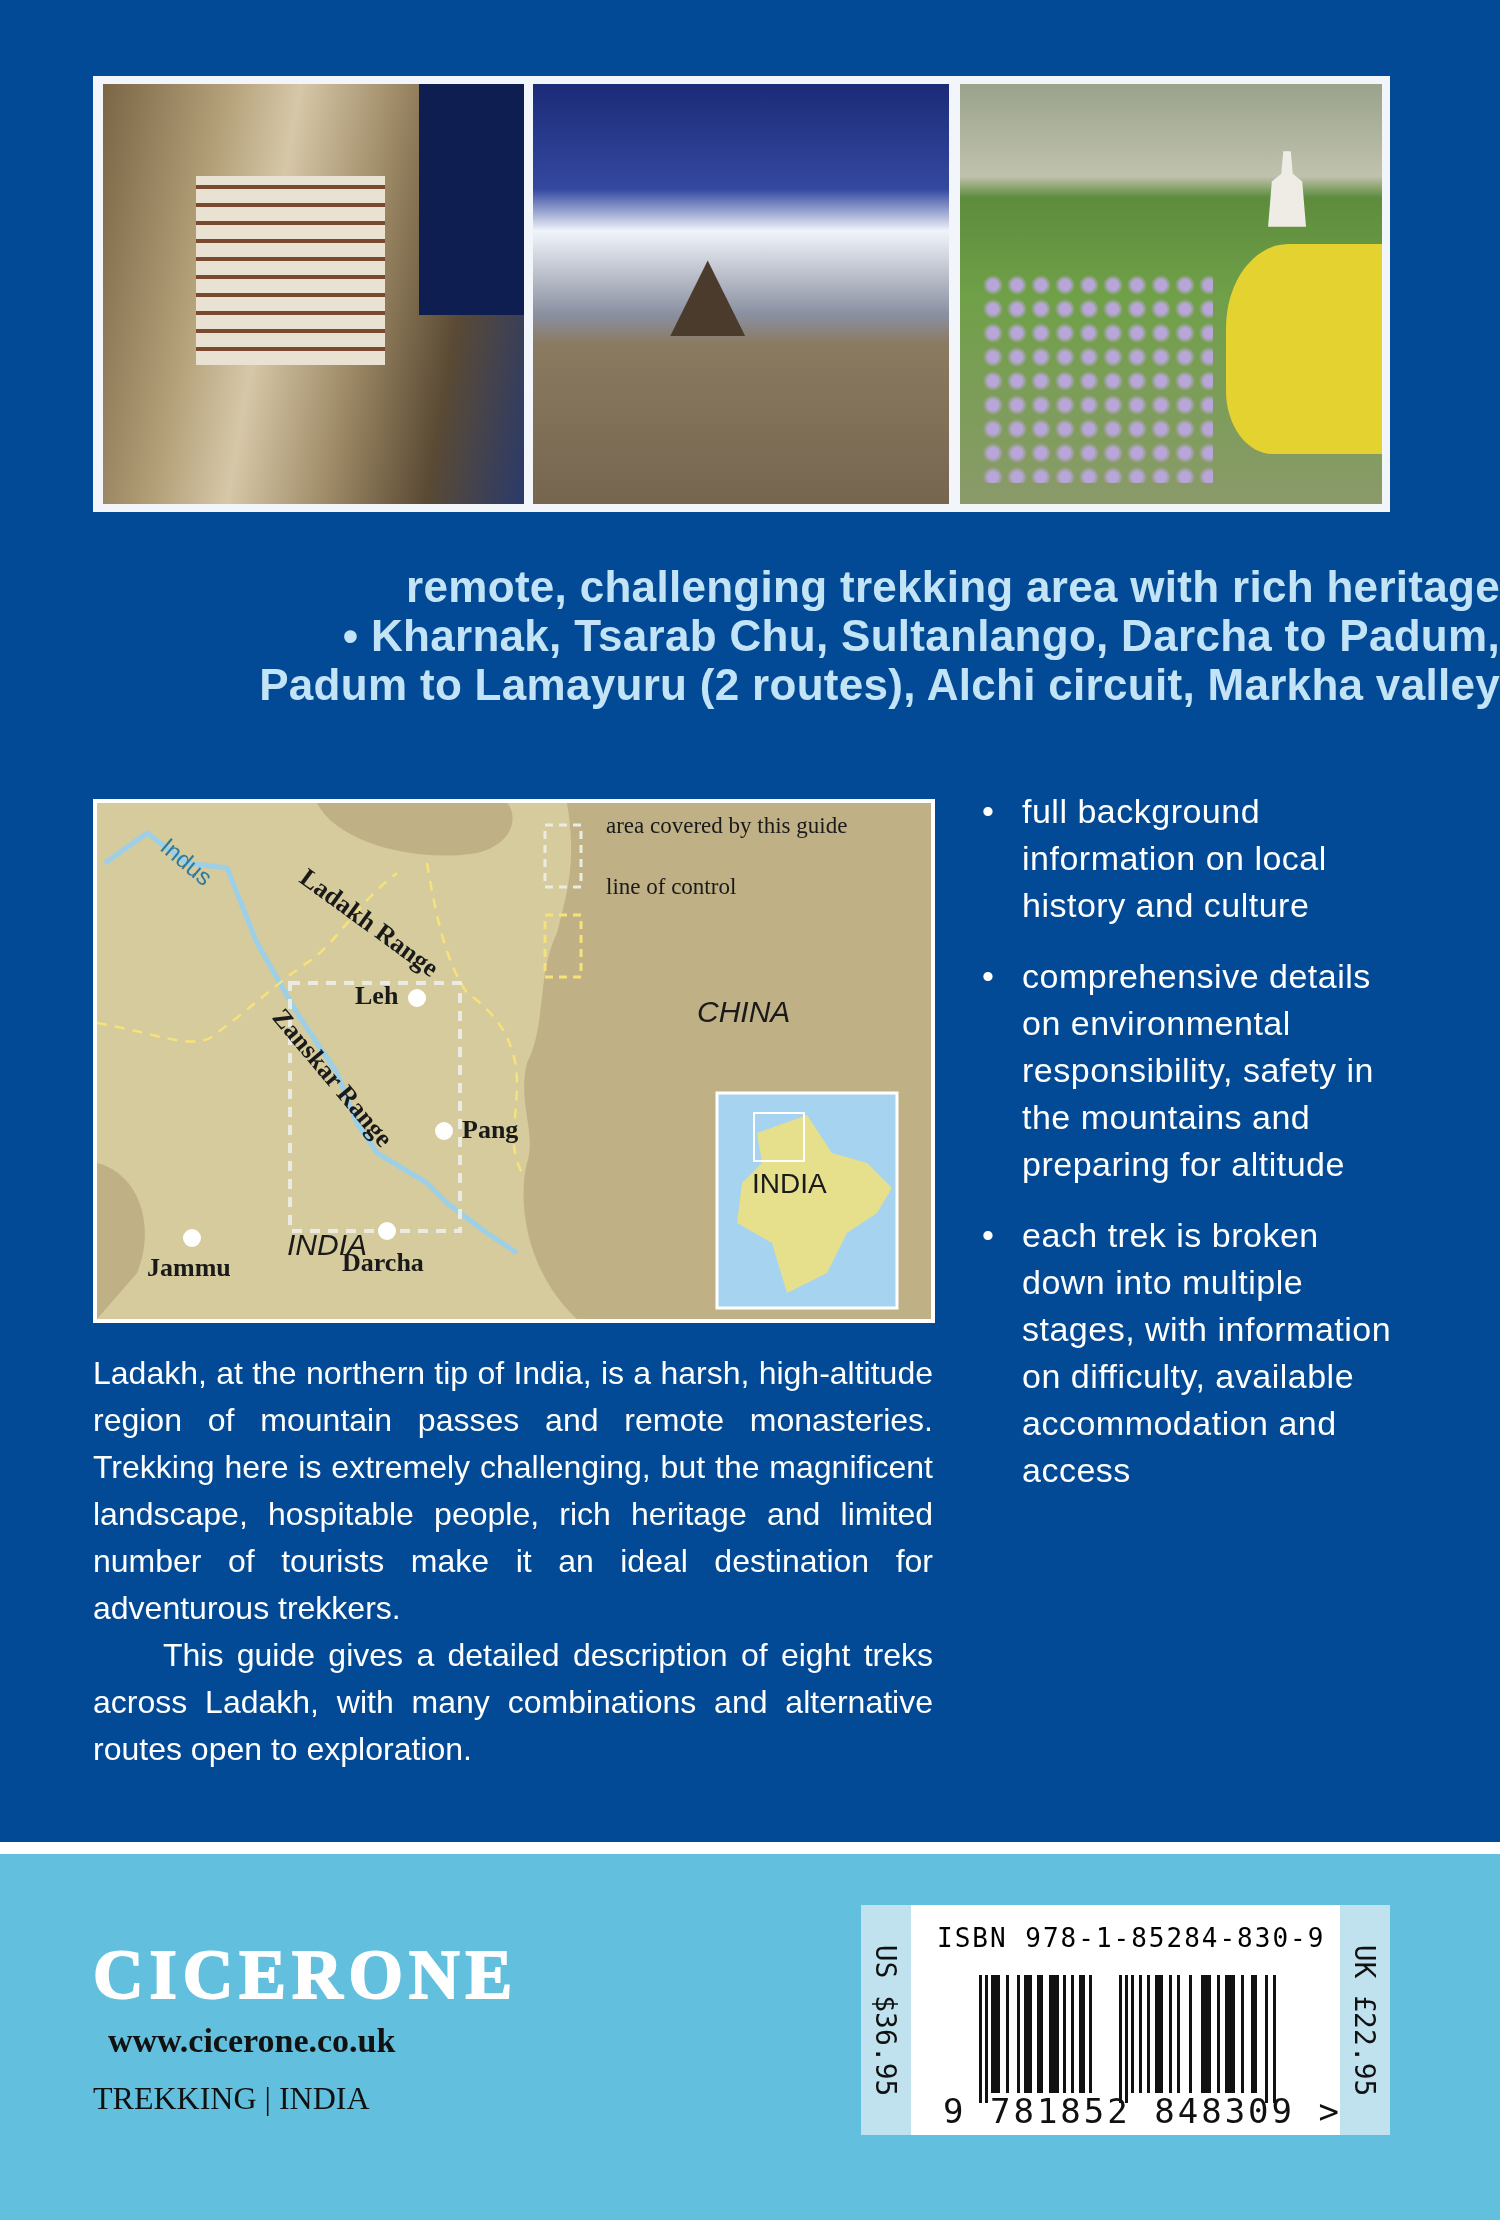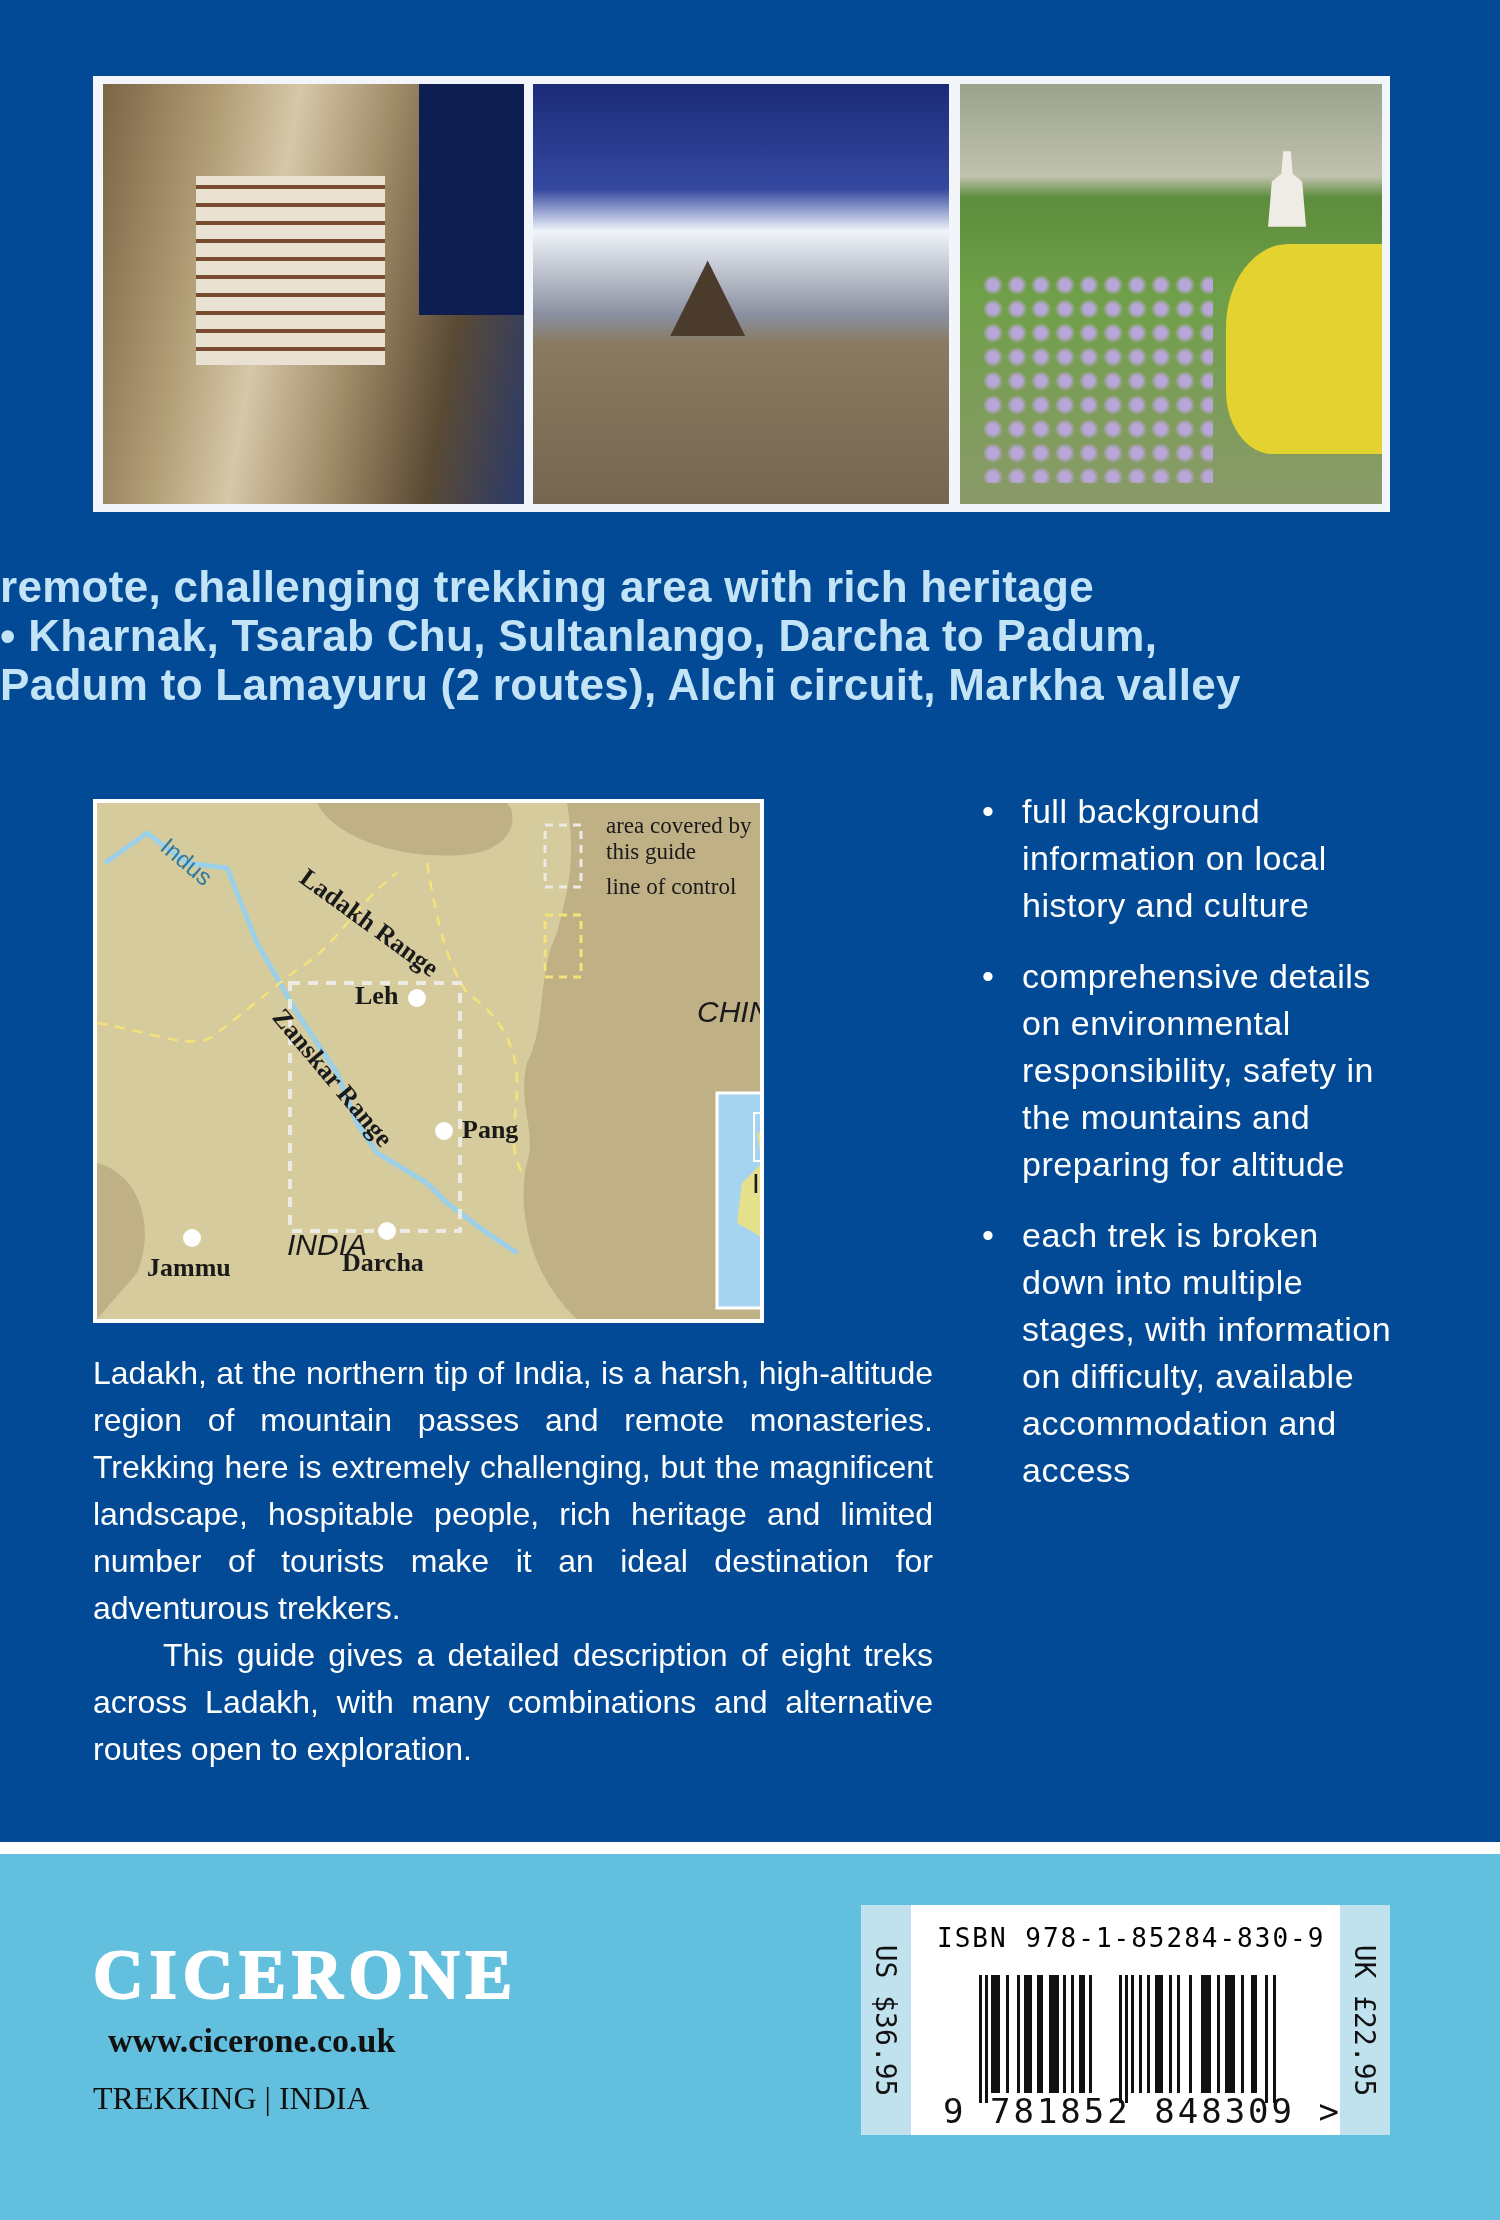--- a/index.html
+++ b/index.html
@@ -12,23 +12,23 @@
   .p1{left:10px;width:421px;background:linear-gradient(100deg,#7a6545 0%,#b3a078 25%,#d6c7a8 40%,#9e8a66 60%,#5a4a34 80%,#2a3a6a 100%)}
   .p1 .sky{position:absolute;right:0;top:0;width:25%;height:55%;background:#0f1e50}
   .p1 .bld{position:absolute;left:22%;top:22%;width:45%;height:45%;background:repeating-linear-gradient(0deg,#e9e2d3 0 14px,#7a4a30 14px 18px)}
   .p2{left:440px;width:416px;background:linear-gradient(180deg,#1b2b78 0%,#3448a0 25%,#f0f4fa 35%,#8a8fa0 55%,#8a7a60 62%,#766650 100%)}
   .p2 .cairn{position:absolute;left:33%;top:42%;width:18%;height:18%;background:#4a3b2c;clip-path:polygon(50% 0,100% 100%,0 100%)}
   .p3{left:867px;width:422px;background:linear-gradient(180deg,#9aa38c 0%,#c0c2ad 22%,#5d8c3c 27%,#6fa048 50%,#8a9a6a 100%)}
   .p3 .yellow{position:absolute;right:0;top:38%;width:37%;height:50%;background:#e3d230;border-radius:40% 0 0 30%}
   .p3 .purple{position:absolute;left:5%;top:45%;width:55%;height:50%;background:radial-gradient(circle,#b9a6d8 0 30%,transparent 60%) 0 0/24px 24px}
   .p3 .stupa{position:absolute;left:73%;top:16%;width:9%;height:18%;background:#efece6;clip-path:polygon(40% 0,60% 0,65% 30%,90% 40%,100% 100%,0 100%,10% 40%,35% 30%)}
   
-  .tagline{left:0;width:1500px;top:562px;text-align:left;color:#c3e4f6;font-size:44px;font-weight:bold;line-height:49px;font-family:"Liberation Sans",sans-serif;letter-spacing:0.3px}
+  .tagline{left:0;width:1500px;top:562px;text-align:right;color:#c3e4f6;font-size:44px;font-weight:bold;line-height:49px;font-family:"Liberation Sans",sans-serif;letter-spacing:0.3px}
   
-  .map{left:93px;top:799px;width:671px;height:524px;background:#fff;padding:4px}
+  .map{left:93px;top:799px;width:842px;height:524px;background:#fff;padding:4px}
   .map-inner{position:relative;width:100%;height:100%;background:#d6cb9c;overflow:hidden}
   .map svg{position:absolute;left:0;top:0}
   .map-label{position:absolute;color:#1a1a1a;font-size:26px;white-space:nowrap;font-family:"Liberation Serif",serif}
   .map-label.b{font-weight:bold}
   .map-label.i{font-style:italic;font-family:"Liberation Sans",sans-serif;font-size:30px}
   .legend-t{position:absolute;font-size:23px;color:#1a1a1a;font-family:"Liberation Serif",serif}
   
   .body-text{left:93px;top:1350px;width:840px;color:#fff;font-size:32px;line-height:47px;text-align:justify;font-family:"Liberation Sans",sans-serif}
   .body-text p + p{text-indent:70px}
   

